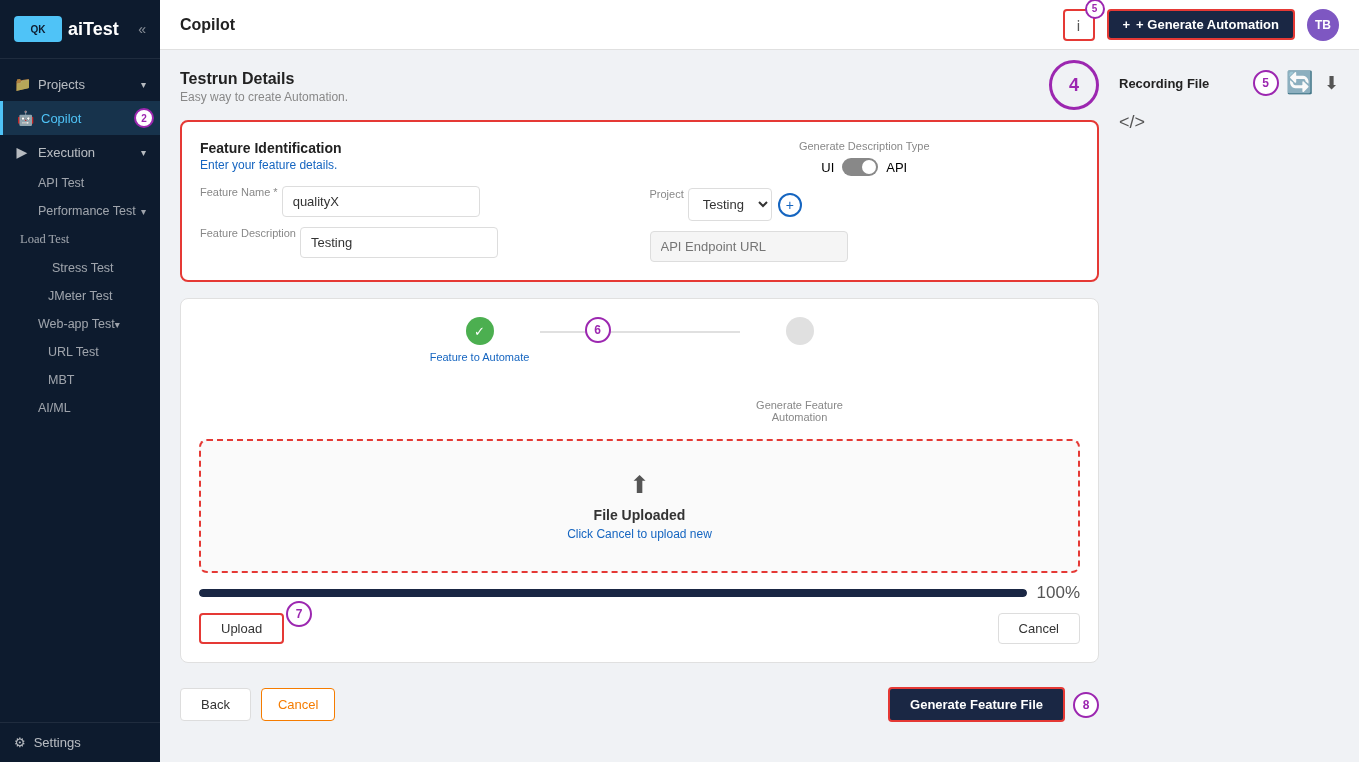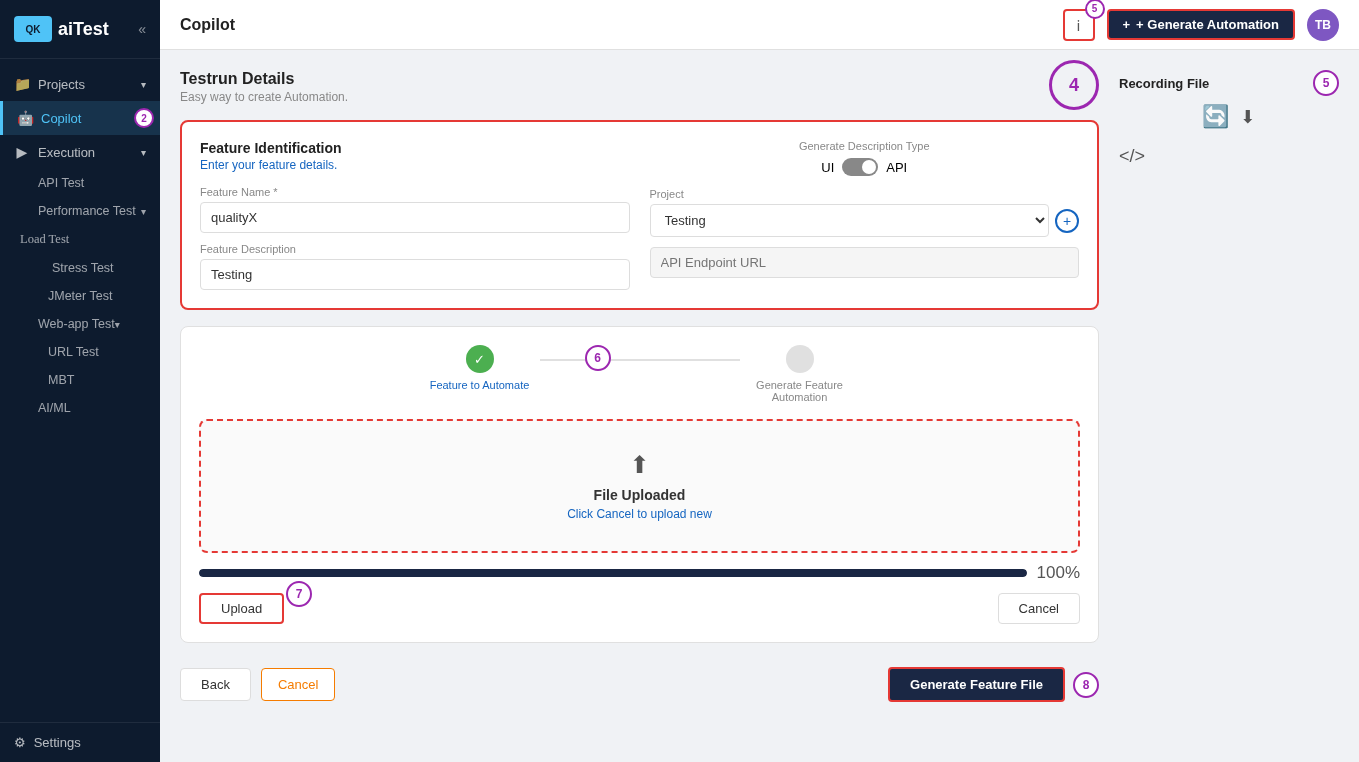--- a/index.html
+++ b/index.html
@@ -24,21 +24,21 @@
     }
     .logo-text {
       font-size: 18px;
       font-weight: 700;
       color: #fff;
       display: flex;
       align-items: center;
       gap: 6px;
     }
     .logo-icon {
-      width: 38px;
+      width: 48px;
       height: 26px;
       background: #4fc3f7;
       border-radius: 4px;
       display: flex;
       align-items: center;
       justify-content: center;
       font-size: 10px;
       font-weight: 900;
       color: #0d1b2e;
     }
@@ -226,21 +226,21 @@
       font-size: 14px;
       font-weight: 600;
       color: #222;
       margin-bottom: 2px;
     }
     .feature-id-sub {
       font-size: 12px;
       color: #1565c0;
       margin-bottom: 14px;
     }
-    .form-group { display: flex; flex-direction: column; gap: 4px; }
+    .form-group { display: flex; flex-direction: row; gap: 4px; }
     .form-label {
       font-size: 11px;
       color: #888;
     }
     .form-input {
       border: 1px solid #ddd;
       border-radius: 4px;
       padding: 7px 10px;
       font-size: 13px;
       color: #333;
@@ -323,21 +323,21 @@
     .step-dot.pending {
       background: #e0e0e0;
       color: #888;
     }
     .step-label {
       font-size: 11px;
       color: #1565c0;
       text-align: center;
       width: 120px;
     }
-    .step-label.pending { color: #888; }
+    .step-label.pending { color: #888; margin-top: 48px; }
 
     
     .upload-area {
       border: 2px dashed #e53935;
       border-radius: 8px;
       padding: 30px 20px;
       text-align: center;
       background: #fafafa;
       cursor: pointer;
     }
@@ -430,22 +430,21 @@
       border-radius: 4px;
       padding: 8px 20px;
       font-size: 13px;
       font-weight: 600;
       cursor: pointer;
     }
 
     
     .recording-file-section {
       display: flex;
-      flex-direction: column;
-      align-items: center;
+      align-items: flex-start;
       gap: 8px;
     }
     .section-label {
       font-size: 13px;
       font-weight: 600;
       color: #222;
     }
     .rec-icon {
       font-size: 22px;
       color: #4caf50;

